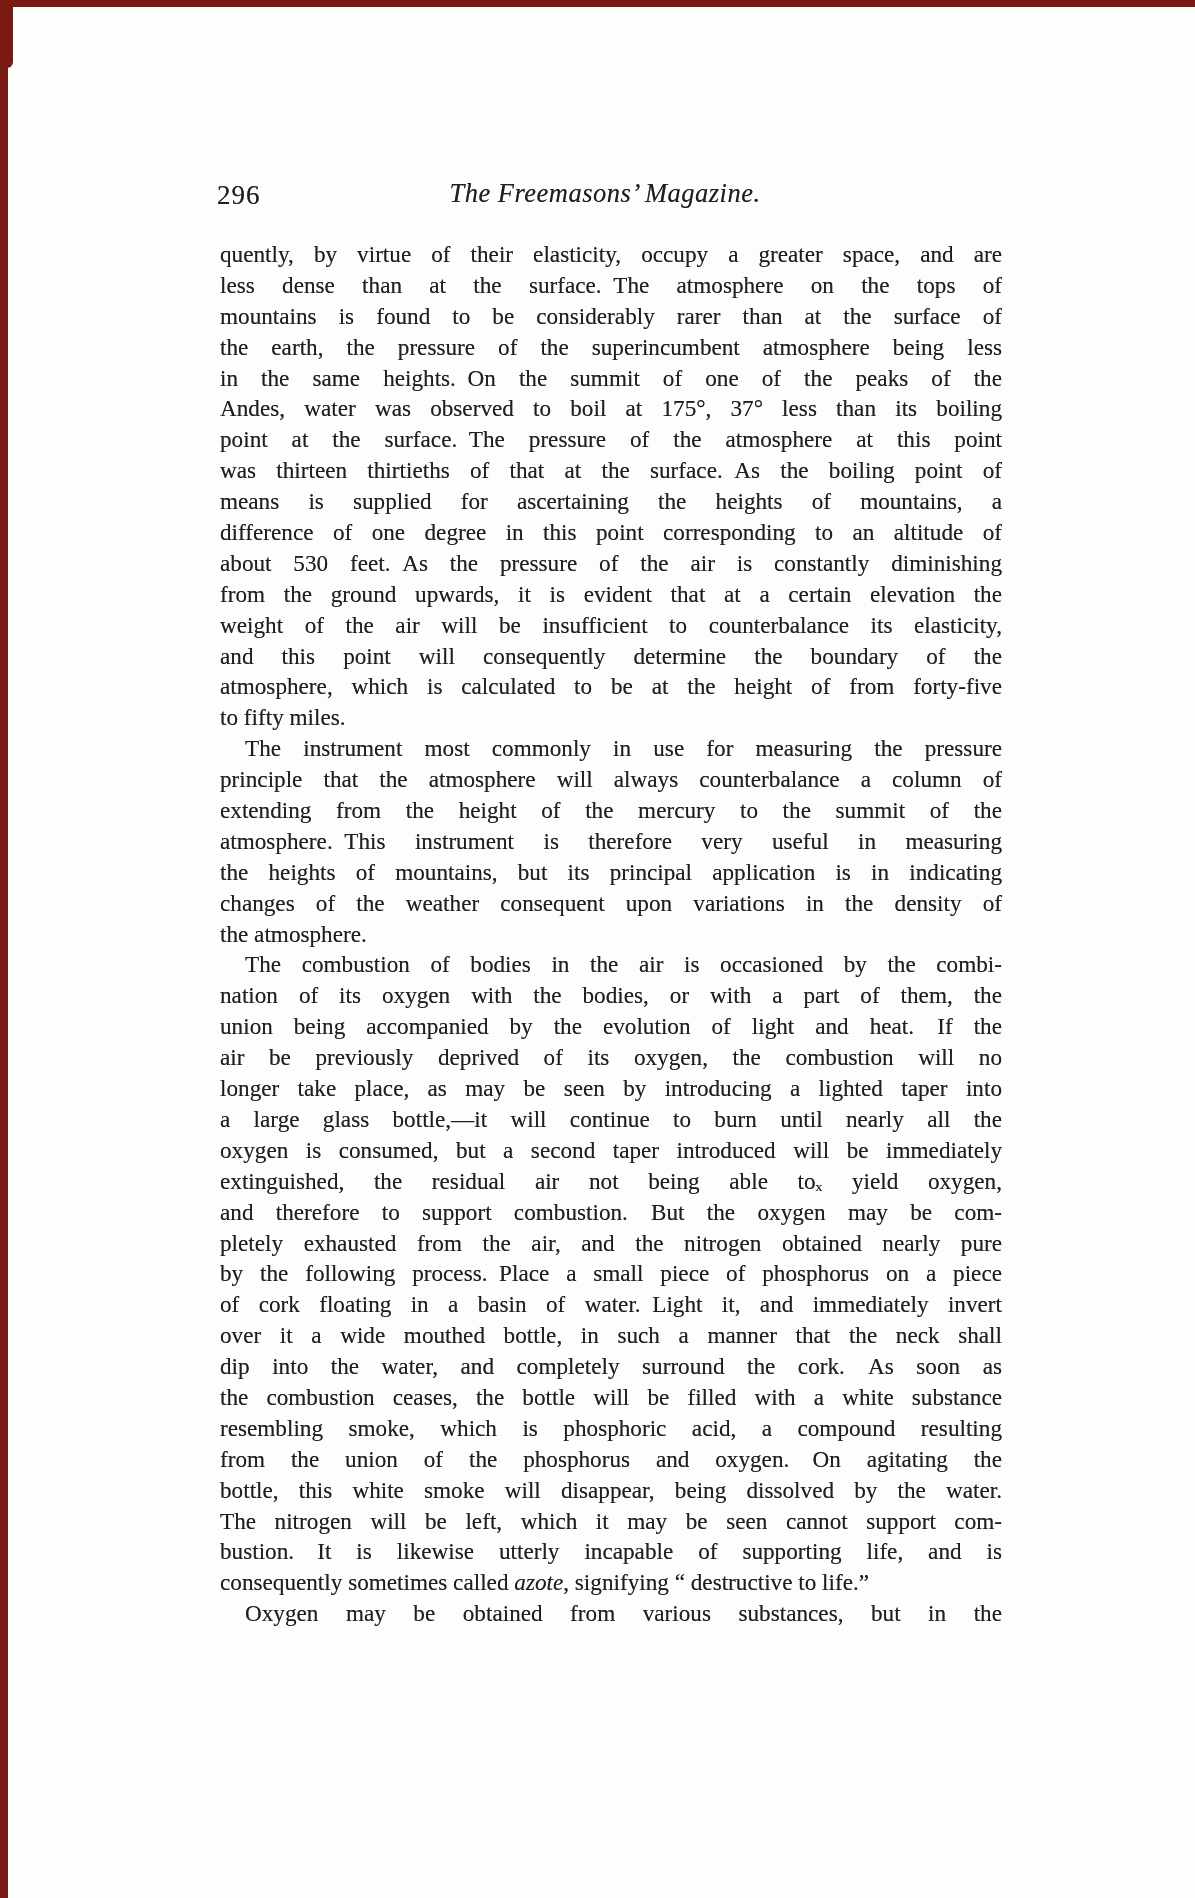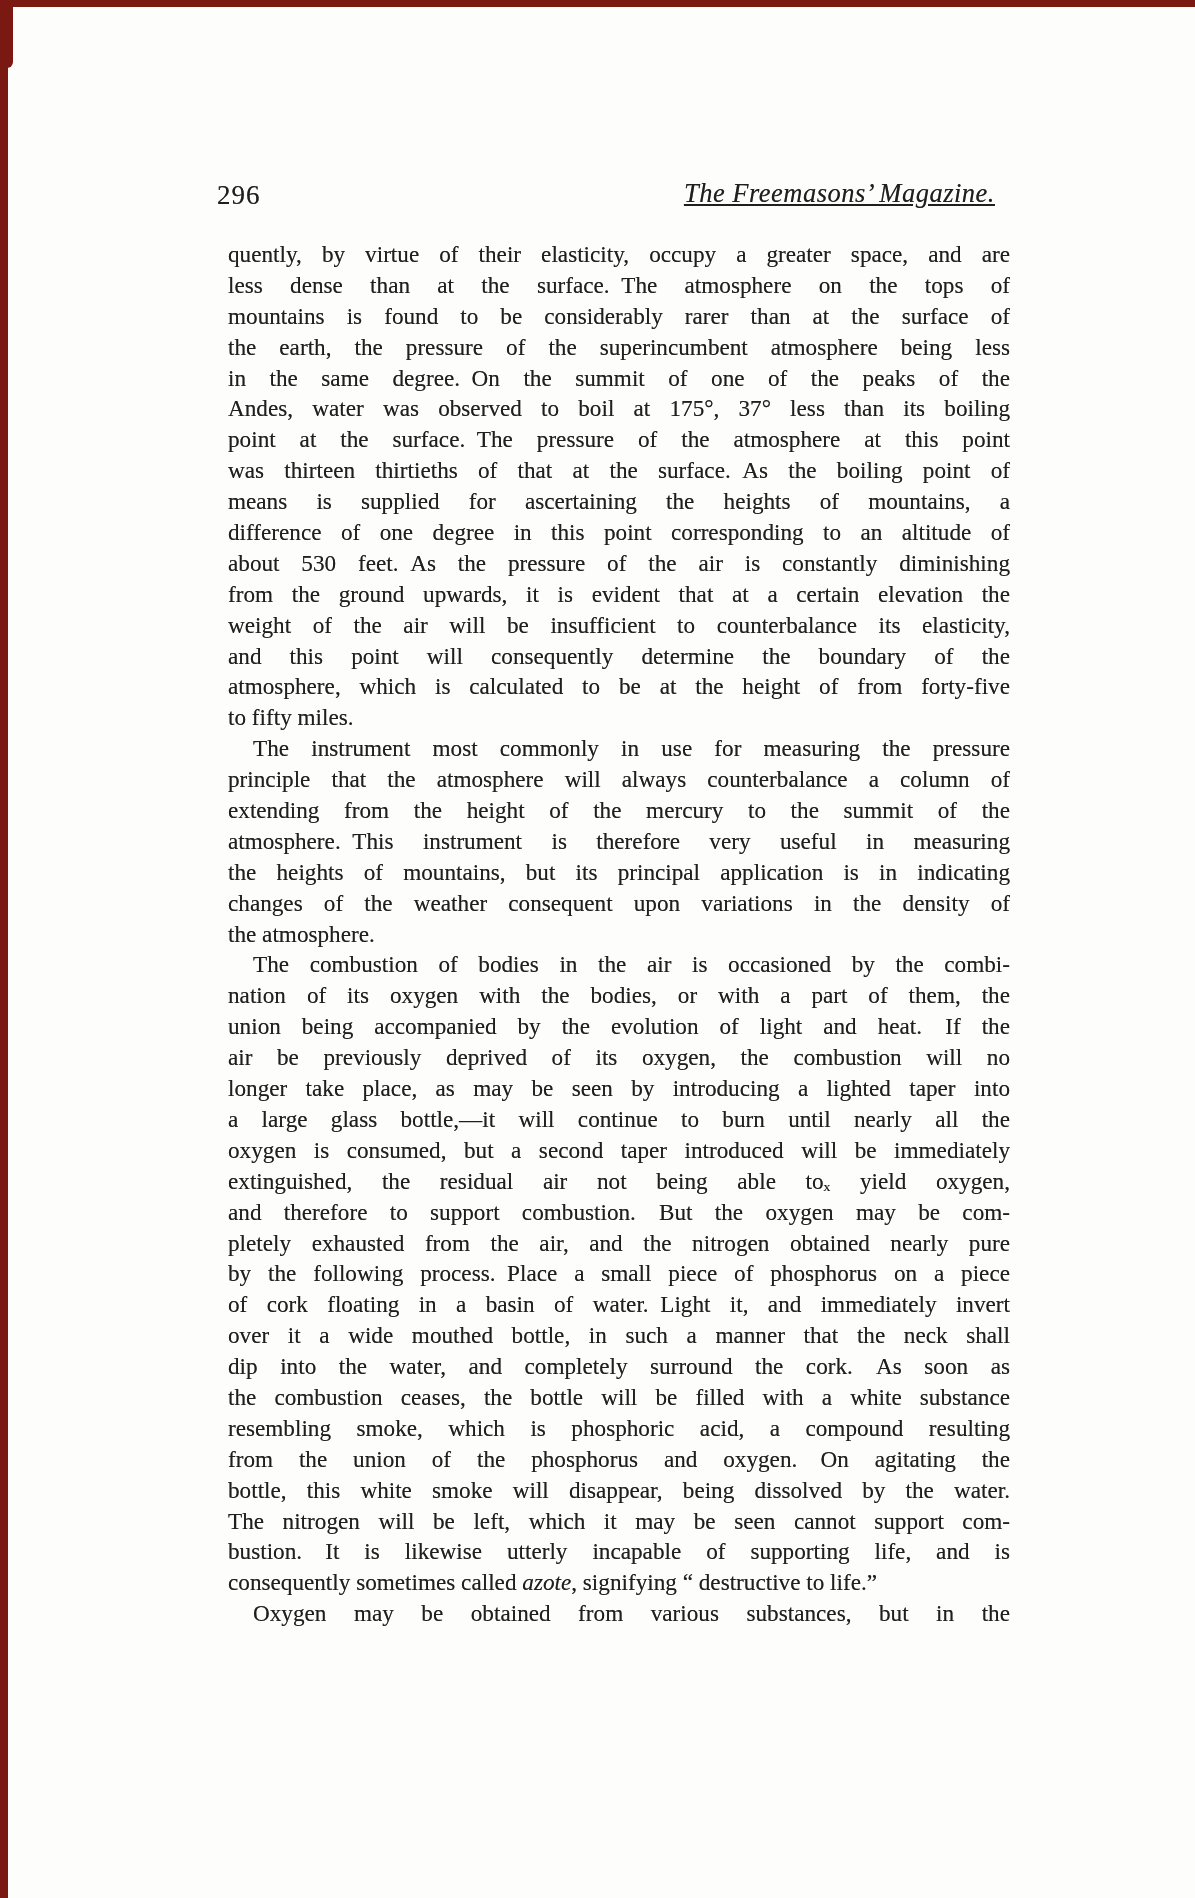--- a/index.html
+++ b/index.html
@@ -44,30 +44,29 @@
   .page-number {
     position: absolute;
     left: 2px; top: 2px;
     font-size: 27px;
     letter-spacing: 1px;
   }
   .page-title {
     position: absolute;
     left: 0; top: 0;
     width: 100%;
-    text-align: right;
+    text-align: center;
     font-style: italic;
     font-size: 26.5px;
     letter-spacing: 0.5px;
-    text-decoration: underline;
   }
   .body-text {
     position: absolute;
     top: 239px;
-    left: 228px;
+    left: 220px;
     width: 782px;
     font-size: 23.2px;
     text-rendering: optimizeLegibility;
   }
   .paragraph { margin: 0; }
   .line {
     height: 30.9px;
     line-height: 30.9px;
     overflow: hidden;
     text-align: justify;
@@ -102,21 +101,21 @@
     <span class="page-number">296</span>
     <span class="page-title">The Freemasons’ Magazine.</span>
   </header>
 
   <main class="body-text" id="body-text">
       <div class="paragraph">
         <div class="line">quently, by virtue of their elasticity, occupy a greater space, and are</div>
         <div class="line">less dense than at the surface. The atmosphere on the tops of</div>
         <div class="line">mountains is found to be considerably rarer than at the surface of</div>
         <div class="line">the earth, the pressure of the superincumbent atmosphere being less</div>
-        <div class="line">in the same degree. On the summit of one of the peaks of the</div>
+        <div class="line">in the same heights. On the summit of one of the peaks of the</div>
         <div class="line">Andes, water was observed to boil at 175°, 37° less than its boiling</div>
         <div class="line">point at the surface. The pressure of the atmosphere at this point</div>
         <div class="line">was thirteen thirtieths of that at the surface. As the boiling point of</div>
         <div class="line">means is supplied for ascertaining the heights of mountains, a</div>
         <div class="line">difference of one degree in this point corresponding to an altitude of</div>
         <div class="line">about 530 feet. As the pressure of the air is constantly diminishing</div>
         <div class="line">from the ground upwards, it is evident that at a certain elevation the</div>
         <div class="line">weight of the air will be insufficient to counterbalance its elasticity,</div>
         <div class="line">and this point will consequently determine the boundary of the</div>
         <div class="line">atmosphere, which is calculated to be at the height of from forty-five</div>

